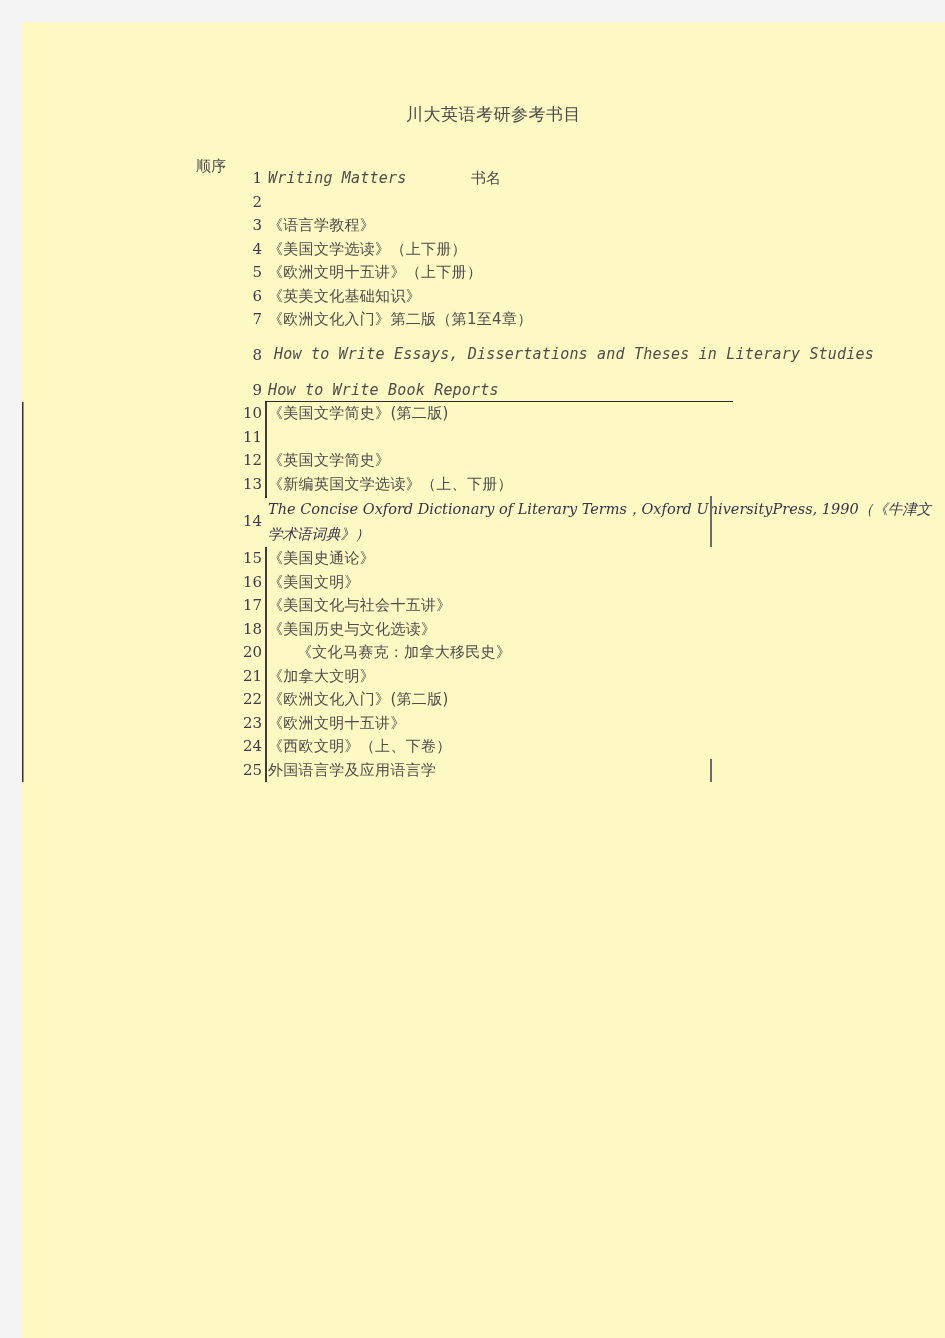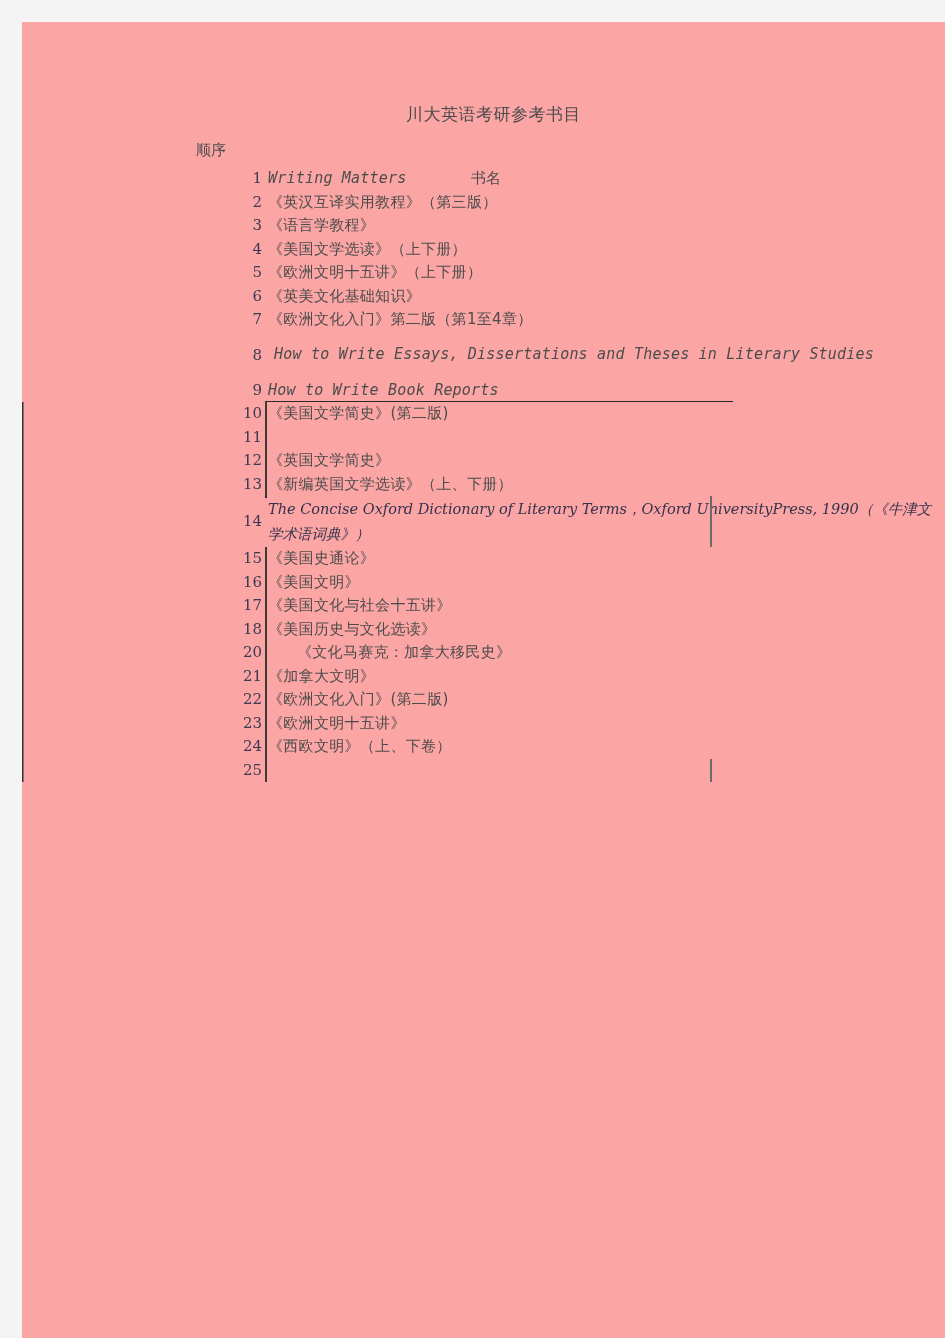--- a/index.html
+++ b/index.html
@@ -14,21 +14,21 @@
     overflow: hidden;
   }
 
   
   #page-sheet {
     position: absolute;
     left: 22px;
     top: 22px;
     width: 923px;
     height: 1316px;
-    background: #fca5a5;
+    background: #fef9c3;
   }
 
   
   #doc-title {
     position: absolute;
     left: 0;
     top: 81px;
     width: 923px;
     text-align: center;
     padding-left: 20px;
@@ -44,21 +44,21 @@
   #col-header {
     position: absolute;
     left: 0;
     top: 119px;
     width: 923px;
     height: 24px;
   }
   #col-header .h-seq {
     position: absolute;
     left: 174px;
-    top: 0;
+    top: 16px;
     font-family: "DejaVu Sans", "Liberation Sans", sans-serif;
     font-size: 15px;
     color: #4c4c4c;
     white-space: nowrap;
   }
   #col-header .h-title {
     position: absolute;
     left: 449px;
     top: 0;
     font-family: "DejaVu Sans", "Liberation Sans", sans-serif;
@@ -218,21 +218,20 @@
 
   <div id="book-table">
 
     <div class="book-row row-latin">
       <div class="cell-num">1</div>
       <div class="cell-name">Writing Matters</div>
     </div>
 
     <div class="book-row row-cjk">
       <div class="cell-num">2</div>
-      <div class="cell-name">《英汉互译实用教程》（第三版）</div>
     </div>
 
     <div class="book-row row-cjk">
       <div class="cell-num">3</div>
       <div class="cell-name">《语言学教程》</div>
     </div>
 
     <div class="book-row row-cjk">
       <div class="cell-num">4</div>
       <div class="cell-name">《美国文学选读》（上下册）</div>
@@ -330,16 +329,17 @@
     </div>
 
     <div class="book-row row-cjk bd-left">
       <div class="cell-num">24</div>
       <div class="cell-name">《西欧文明》（上、下卷）</div>
     </div>
 
     <div class="book-row row-cjk bd-left bd-right">
       <span class="right-rule"></span>
       <div class="cell-num">25</div>
+      <div class="cell-name">外国语言学及应用语言学</div>
     </div>
 
   </div>
 </div>
 
 </body></html>

